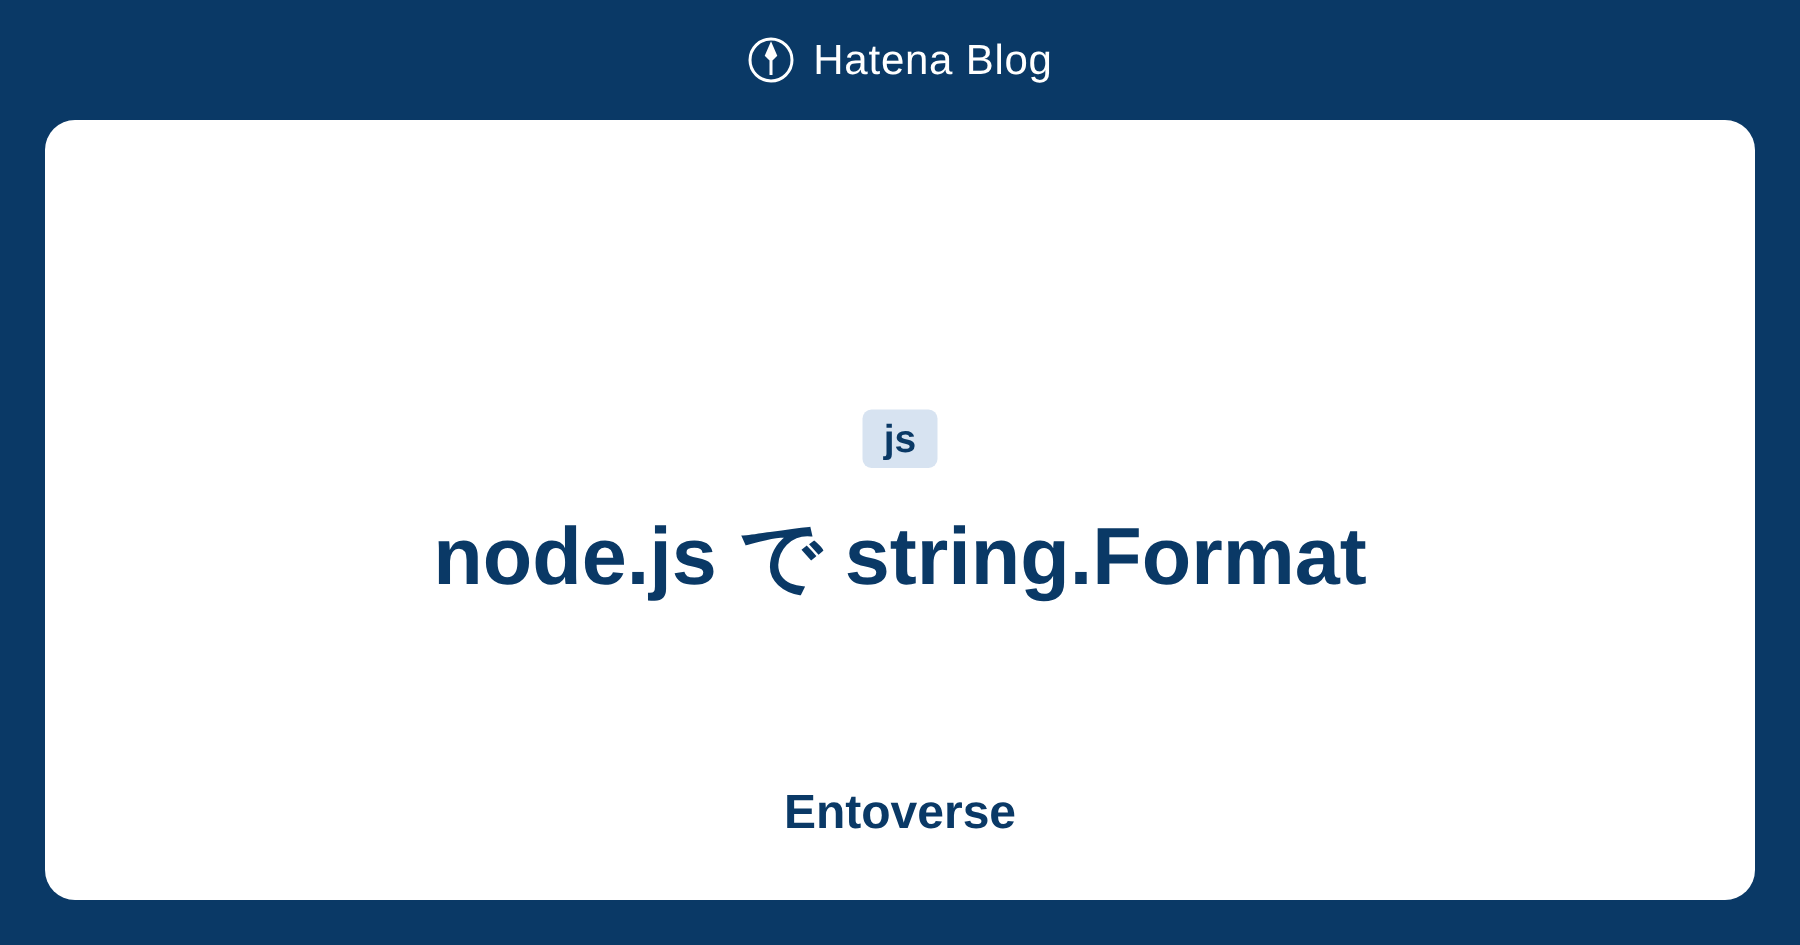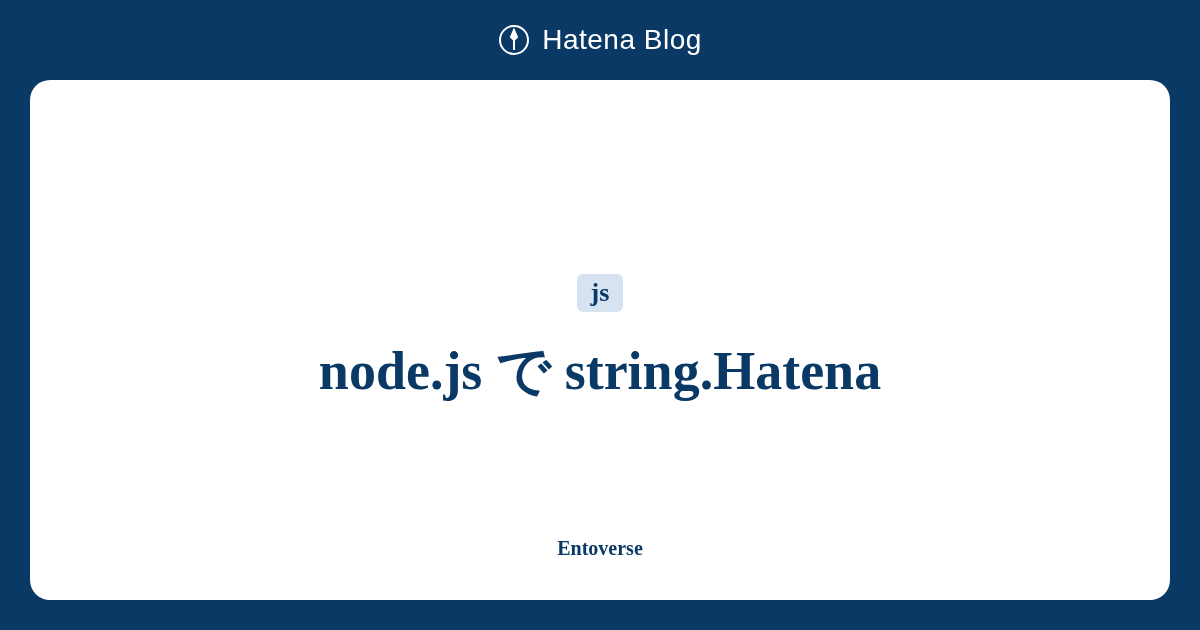--- a/index.html
+++ b/index.html
@@ -37,21 +37,20 @@
       background-color: #ffffff;
       margin: 0 30px 30px 30px;
       flex: 1;
       border-radius: 20px;
       display: flex;
       flex-direction: column;
       align-items: center;
       justify-content: center;
       position: relative;
       padding: 28px;
-      font-family: Liberation Serif, serif;
     }
     .tags {
       display: flex;
       gap: 14px;
       margin-bottom: 24px;
     }
     .tag {
       background-color: #d7e3f1;
       color: #0a3966;
       font-size: 26px;
@@ -63,21 +62,21 @@
       color: #0a3966;
       font-size: 54px;
       font-weight: 700;
       text-align: center;
       line-height: 1.3;
     }
     .author {
       position: absolute;
       bottom: 40px;
       color: #0a3966;
-      font-size: 20px;
+      font-size: 32px;
       font-weight: 700;
       text-align: center;
     }
   </style>
 </head>
 <body>
 
 <div class="header">
   <span class="logo-icon">
     <svg viewBox="0 0 32 32" fill="none" stroke="#ffffff" stroke-width="2">
@@ -85,15 +84,15 @@
       <path d="M16 6 L13 13 L16 16 L19 13 Z M16 16 L16 26" stroke="#ffffff" fill="#ffffff"></path>
     </svg>
   </span>
   <span class="brand-text">Hatena Blog</span>
 </div>
 
 <div class="card">
   <div class="tags">
     <span class="tag">js</span>
   </div>
-  <h1 class="title">node.js で string.Hatena</h1>
+  <h1 class="title">node.js で string.Format</h1>
   <div class="author">Entoverse</div>
 </div>
 
 </body></html>

